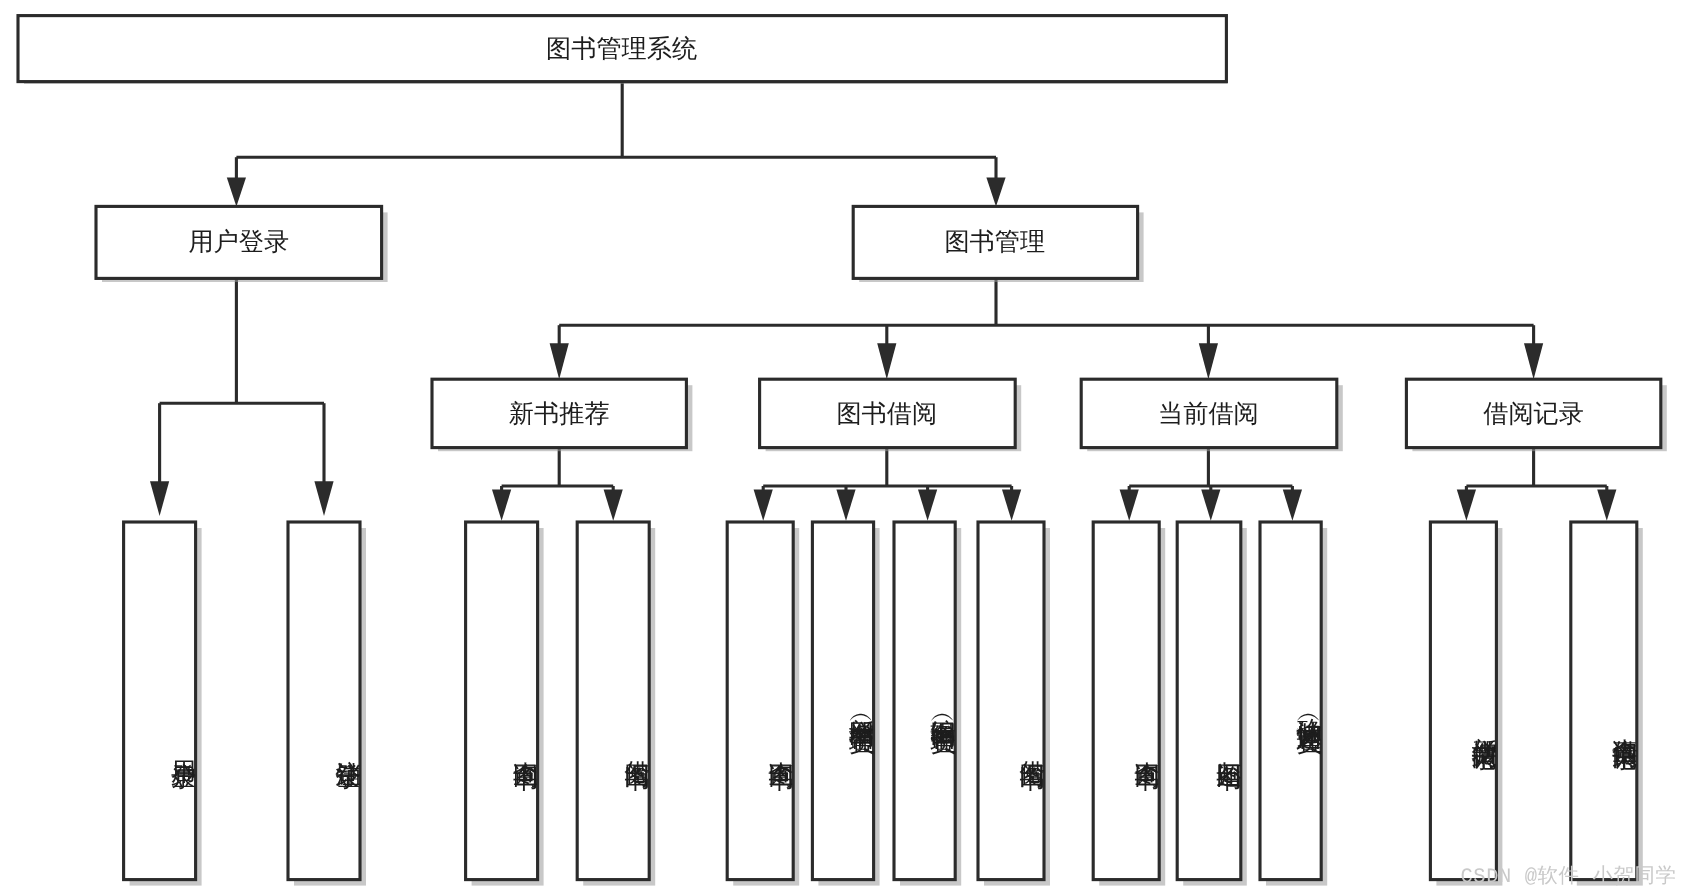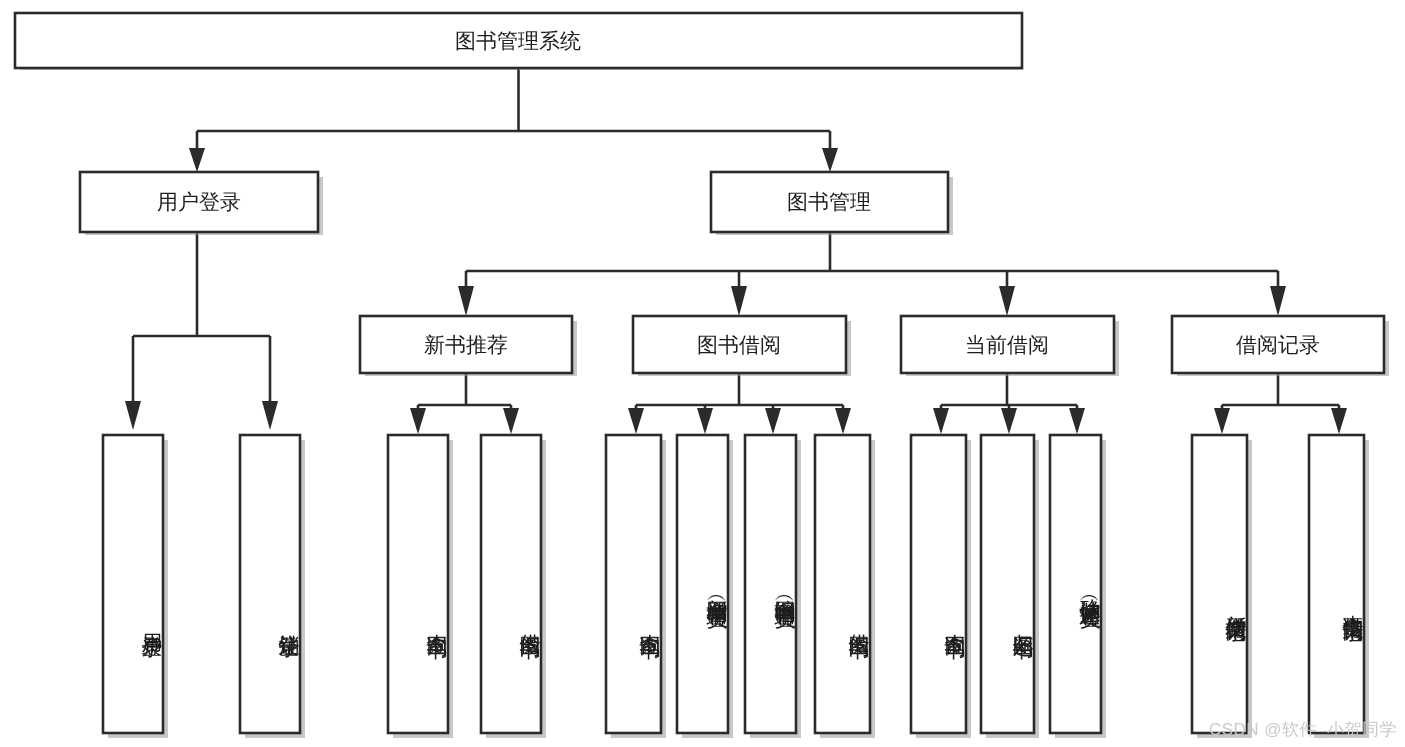--- a/index.html
+++ b/index.html
@@ -64,21 +64,21 @@
     line-height: 1.08;
     color: #1d1d1d;
     letter-spacing: 1.5px;
     white-space: nowrap;
     pointer-events: none;
   }
   .watermark {
     position: absolute;
     right: 8px;
     bottom: 6px;
-    font-family: Liberation Sans, sans-serif;
+    font-family: Liberation Mono, monospace;
     font-size: 17px;
     color: #c9c9c9;
     letter-spacing: 0.5px;
     user-select: none;
   }
 </style>
 </head>
 <body>
 
 <div id="diagram-root">

